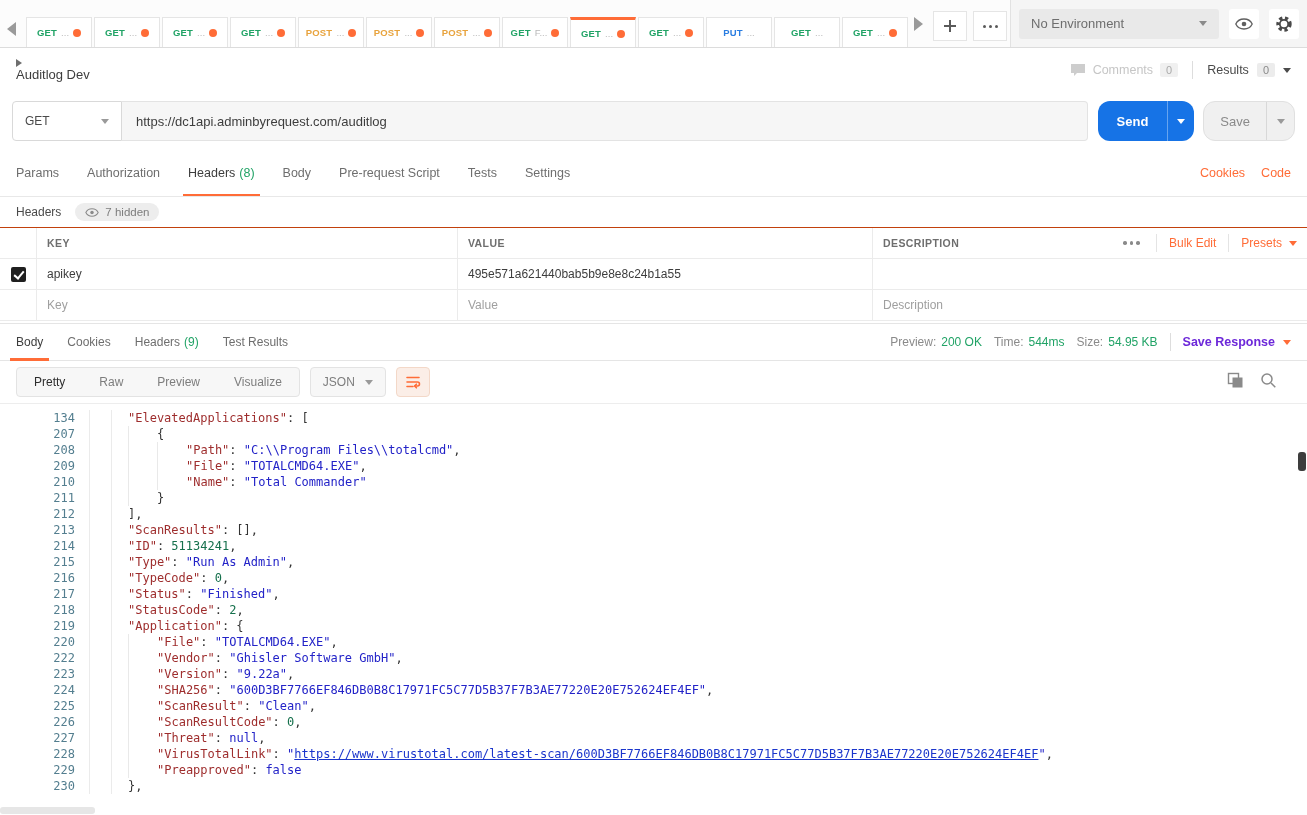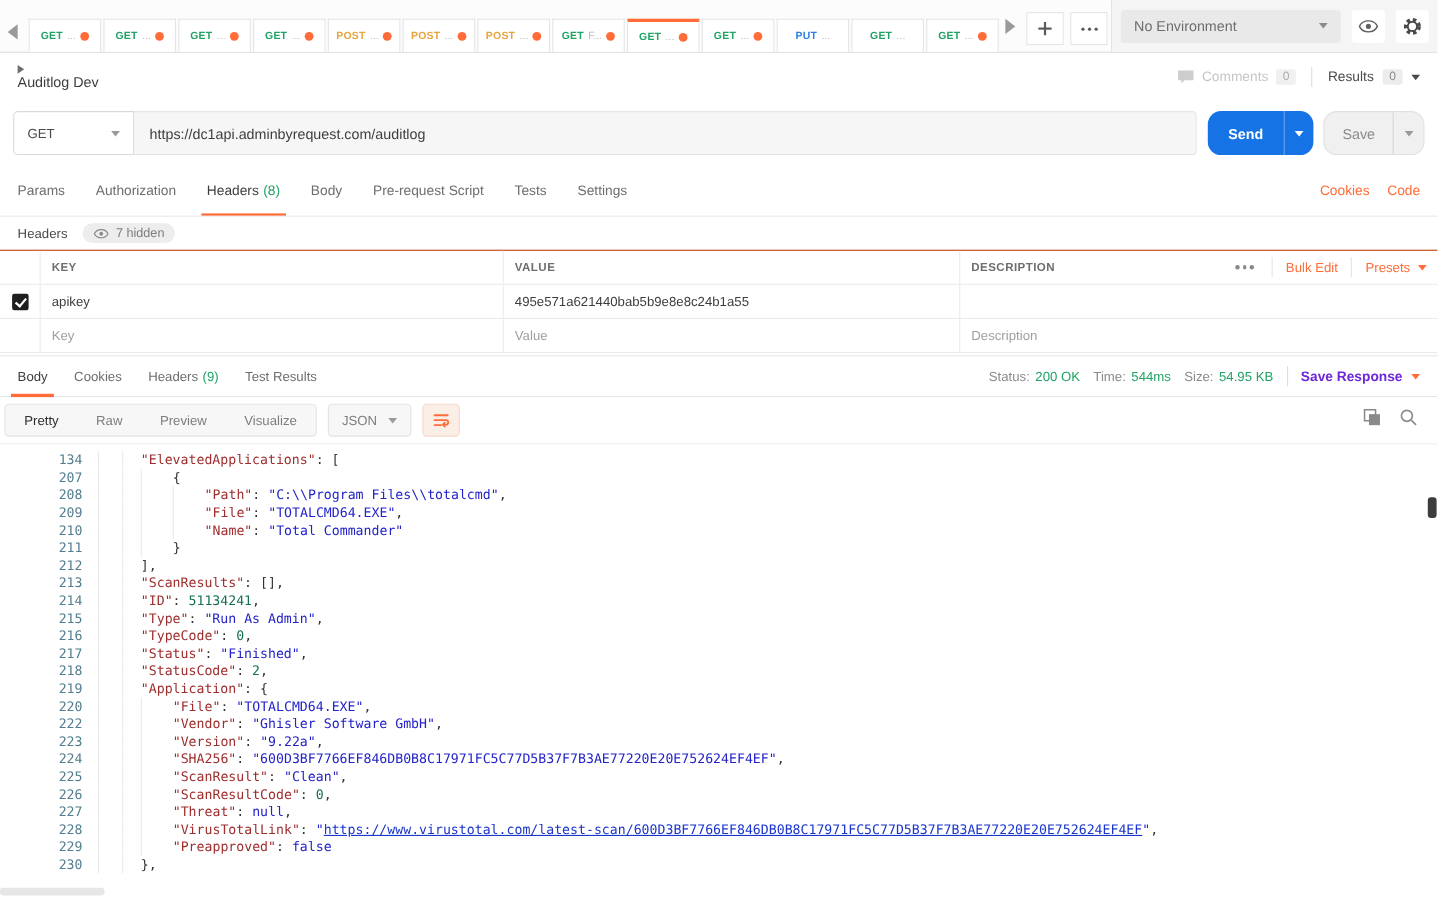--- a/index.html
+++ b/index.html
@@ -99,21 +99,21 @@
   .ptab { margin-right:24px; height:100%; display:flex; align-items:center; position:relative; cursor:pointer; }
   .ptab .cnt { color:#21a366; margin-left:4px; }
   .ptab.active { color:#3d3d3d; }
   .ptab.active::after { content:""; position:absolute; left:-6px; right:-6px; bottom:-1px; height:3px; background:#ff6c37; }
   .resp-meta { margin-left:auto; display:flex; align-items:center; gap:12px; }
   .mpair { display:flex; gap:5px; }
   .mlabel { color:#8a8a8a; } .mval { color:#21a366; }
   .save-resp { color:#6d28d9; font-size:12.5px; font-weight:600; display:flex; align-items:center; gap:8px; cursor:pointer; }
 
   
-  .view-bar { height:42px; display:flex; align-items:center; padding:0 4px; gap:10px; }
+  .view-bar { height:42px; display:flex; align-items:center; padding:0 16px; gap:10px; }
   .seg { display:flex; background:#f7f7f7; border:1px solid #e3e3e3; border-radius:4px; overflow:hidden; height:30px; }
   .mode { padding:0 17px; display:flex; align-items:center; font-size:12px; color:#7d7d7d; cursor:pointer; }
   .mode.active { color:#2d2d2d; }
   .lang-select { height:30px; background:#f7f7f7; border:1px solid #e3e3e3; border-radius:4px; display:flex; align-items:center;
                  gap:10px; padding:0 12px; font-size:12px; color:#7d7d7d; cursor:pointer; }
   .wrap-btn { height:30px; width:34px; background:#fbeee7; border:1px solid #f3d8c8; border-radius:4px;
               display:flex; align-items:center; justify-content:center; cursor:pointer; }
   .view-right { margin-left:auto; display:flex; align-items:center; gap:16px; padding-right:14px; }
   .view-right > div { cursor:pointer; }
 
@@ -379,21 +379,21 @@
         <div class="ptab">
           <span>Headers</span>
           <span class="cnt">(9)</span>
         </div>
         <div class="ptab">
           <span>Test Results</span>
         </div>
       </div>
     <div class="resp-meta">
       <span class="mpair">
-          <span class="mlabel">Status:</span>
+          <span class="mlabel">Preview:</span>
           <span class="mval">200 OK</span>
         </span>
       <span class="mpair">
           <span class="mlabel">Time:</span>
           <span class="mval">544ms</span>
         </span>
       <span class="mpair">
           <span class="mlabel">Size:</span>
           <span class="mval">54.95 KB</span>
         </span>

